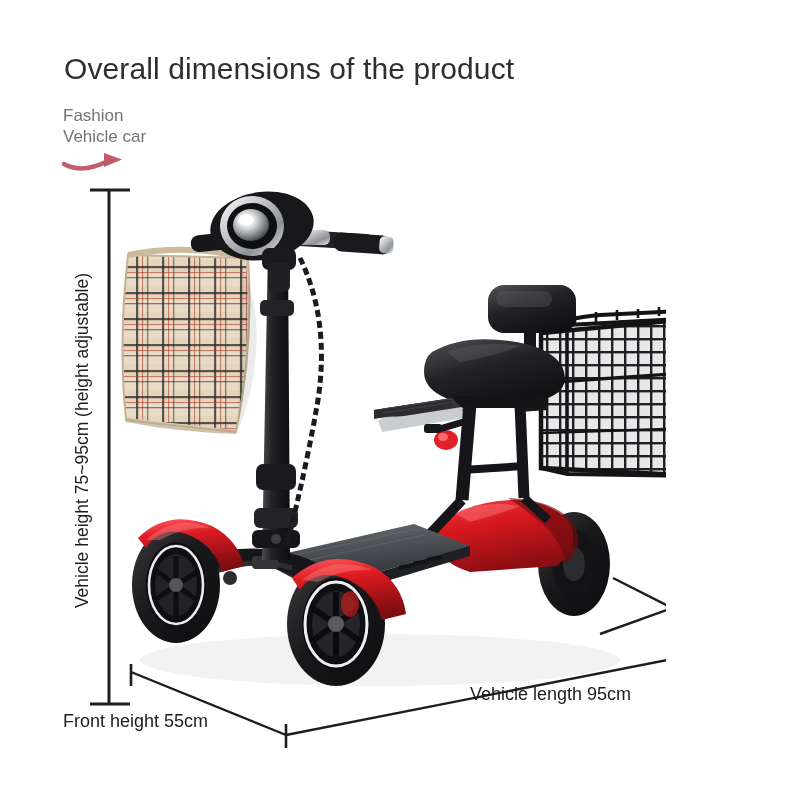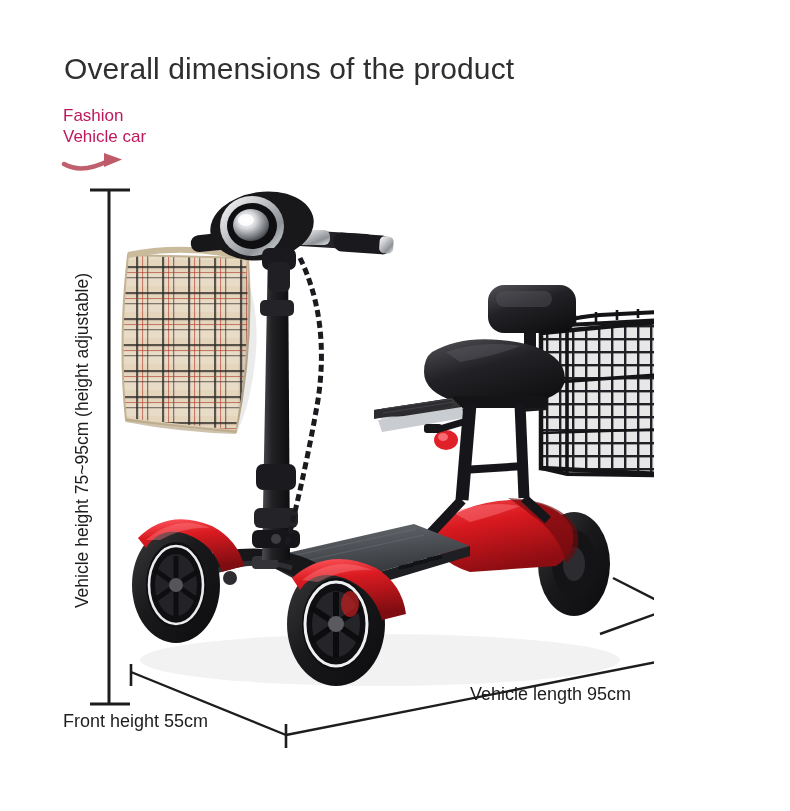--- a/index.html
+++ b/index.html
@@ -9,40 +9,41 @@
   }
   body {
     font-family: "Liberation Sans", sans-serif;
   }
   #page {
     position: relative;
     width: 654px;
     height: 811px;
     background: #ffffff;
     overflow: hidden;
+    padding-left: 12px;
   }
 
   
   #page-title {
     position: absolute;
     left: 64px;
     top: 52px;
     font-size: 30px;
     font-weight: 400;
     color: #2f2f31;
     letter-spacing: 0.1px;
     white-space: nowrap;
   }
   #brand-tag {
     position: absolute;
     left: 63px;
     top: 105px;
     font-size: 17px;
     line-height: 21px;
-    color: #be185d;
+    color: #737373;
     white-space: nowrap;
   }
   #brand-arrow {
     position: absolute;
     left: 60px;
     top: 144px;
     width: 112px;
     height: 30px;
   }
 

